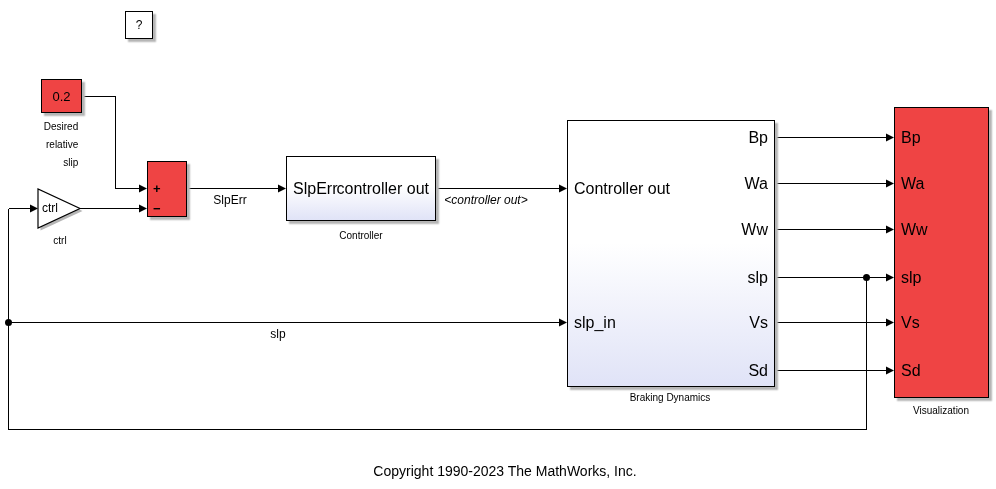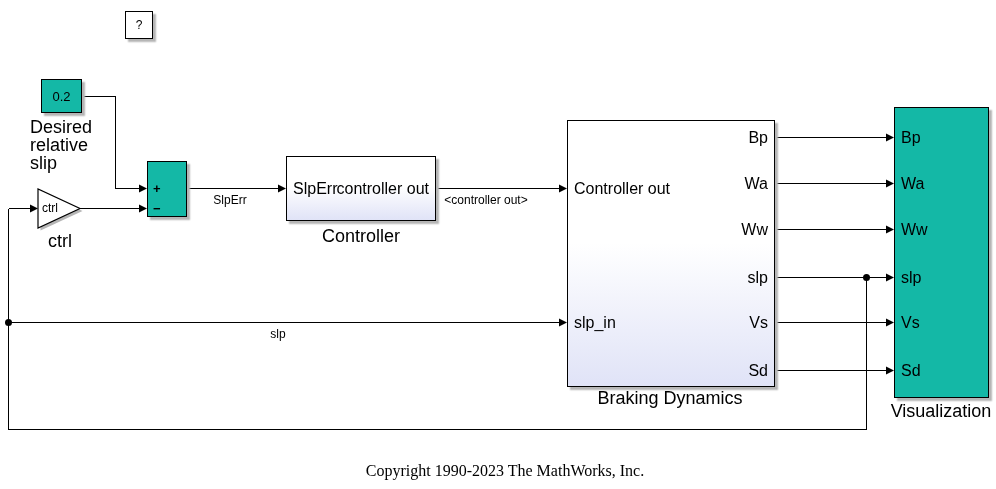--- a/index.html
+++ b/index.html
@@ -3,42 +3,42 @@
 <meta charset="utf-8">
 <style>
   html,body{margin:0;padding:0;background:#ffffff;}
   .canvas{
     position:relative;width:996px;height:489px;background:#ffffff;
     font-family:"Liberation Sans","DejaVu Sans",sans-serif;color:#000;
     overflow:hidden;
   }
   .wires{position:absolute;left:0;top:0;z-index:1;}
   .block{
-    position:absolute;z-index:2;border:1px solid #000;background:#14b8a6;
+    position:absolute;z-index:2;border:1px solid #000;background:#ef4444;
     box-shadow:3px 3px 1.5px #b6b6b6;box-sizing:border-box;
   }
   .grad{background:linear-gradient(180deg,#ffffff 0%,#ffffff 46%,#e0e3f7 100%);}
   .port{position:absolute;font-size:16px;line-height:14px;white-space:nowrap;}
   .port.right{right:6px;text-align:right;}
   .port.left{left:6px;text-align:left;}
   .caption{
-    position:absolute;z-index:2;font-size:18px;line-height:18px;text-align:left;
+    position:absolute;z-index:2;font-size:10px;line-height:18px;text-align:right;
     transform:translate(-50%,-50%);white-space:pre-line;
   }
   .signal{
     position:absolute;z-index:2;font-size:12px;text-align:center;
     transform:translate(-50%,-50%);white-space:nowrap;
   }
   .title{
     position:absolute;z-index:2;font-size:16.5px;text-align:center;
     transform:translate(-50%,-50%);white-space:nowrap;
   }
   .copyright{
-    position:absolute;z-index:2;font-size:16px;text-align:right;
-    transform:translate(-50%,-50%);white-space:nowrap;font-family:Liberation Serif, serif;
+    position:absolute;z-index:2;font-size:14px;text-align:right;
+    transform:translate(-50%,-50%);white-space:nowrap;
   }
   .sumsign{position:absolute;font-size:13px;line-height:14px;font-weight:bold;}
   .helpblock{
     position:absolute;z-index:2;border:1px solid #000;background:#fff;
     box-shadow:3px 3px 1.5px #b6b6b6;box-sizing:border-box;
     display:flex;align-items:center;justify-content:center;font-size:12px;
   }
   .gaintext{position:absolute;z-index:3;font-size:12px;line-height:14px;}
 </style>
 </head>
@@ -138,18 +138,18 @@
     <span class="port left" style="top:23px;">Bp</span>
     <span class="port left" style="top:69px;">Wa</span>
     <span class="port left" style="top:115px;">Ww</span>
     <span class="port left" style="top:163px;">slp</span>
     <span class="port left" style="top:208px;">Vs</span>
     <span class="port left" style="top:256px;">Sd</span>
   </div>
   <div class="caption" style="left:941px;top:411px;">Visualization</div>
 
   <div class="signal" style="left:230px;top:200px;">SlpErr</div>
-  <div class="signal" style="left:486px;top:200px;">&lt;controller out&gt;</div>
+  <div class="signal" style="left:486px;top:200px;font-style:italic;">&lt;controller out&gt;</div>
   <div class="signal" style="left:278px;top:334px;">slp</div>
 
   <div class="copyright" style="left:505px;top:471px;">Copyright 1990-2023 The MathWorks, Inc.</div>
 
 </div>
 
 </body></html>

